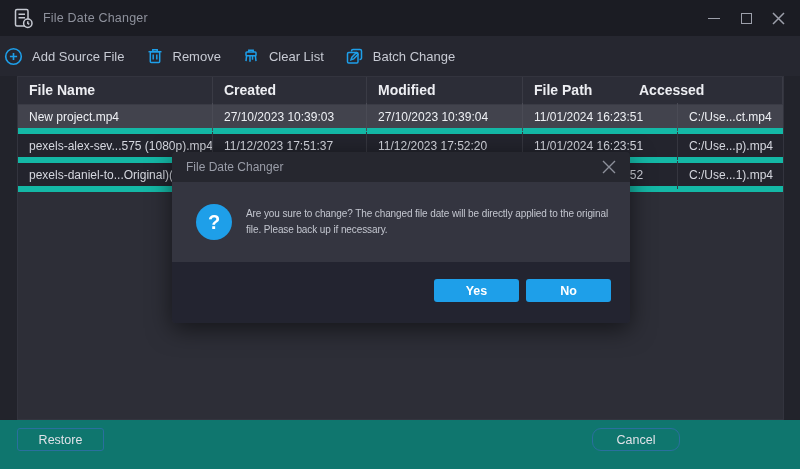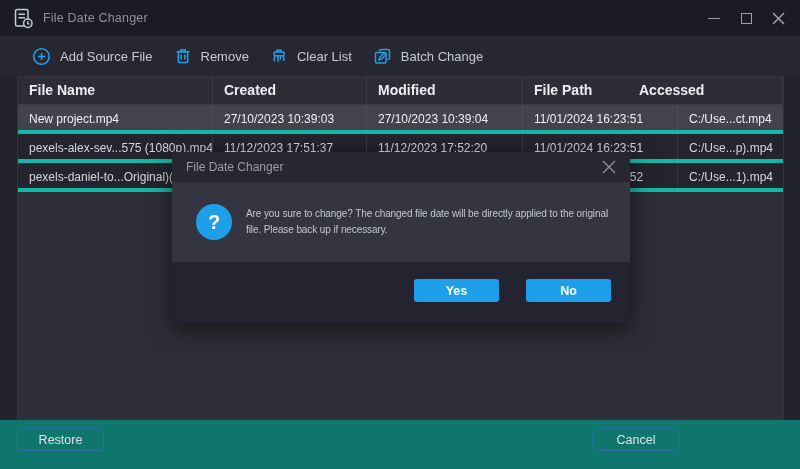--- a/index.html
+++ b/index.html
@@ -18,37 +18,37 @@
   .app-icon { width:22px; height:22px; margin-right:9px; }
   .app-title { font-size:12.5px; color:#8e919c; letter-spacing:.2px; }
   .win-controls { position:absolute; right:6px; top:0; height:36px; display:flex; }
   .win-btn { width:32px; height:36px; display:flex; align-items:center; justify-content:center; cursor:pointer; }
   .min-glyph { width:12px; height:0; border-top:1.6px solid #9da0ab; }
   .max-glyph { width:11px; height:11px; border:1.6px solid #9da0ab; }
 
   
   .toolbar {
     position:absolute; left:0; top:36px; width:800px; height:40px;
-    background:#262730; display:flex; align-items:center; padding-left:32px; gap:21px;
+    background:#262730; display:flex; align-items:center; padding-left:4px; gap:21px;
   }
   .tool-btn { display:flex; align-items:center; gap:9px; cursor:pointer; }
   .tool-btn .lbl { font-size:13px; color:#c7cad3; }
 
   
   .content { position:absolute; left:0; top:76px; width:800px; height:344px; background:#22232b; }
   .table {
     position:absolute; left:17px; top:0; width:767px; height:344px;
     background:#2d2e37; border:1px solid #33343e; display:flex; flex-direction:column;
   }
   .thead { display:flex; height:28px; background:#2c2d37; border-bottom:1px solid #3a3b45; }
   .th {
     font-size:14px; font-weight:bold; color:#edeef2; line-height:27px;
     padding-left:11px; white-space:nowrap; overflow:hidden; border-right:1px solid #3a3b45;
   }
-  .trow { display:flex; height:29px; background:#23242d; border-bottom:4px solid #14b8a6; cursor:pointer; }
+  .trow { display:flex; height:29px; background:#23242d; border-bottom:6px solid #14b8a6; cursor:pointer;align-items:center; }
   .trow.sel { background:#42434d; }
   .td {
     font-size:12px; color:#d5d7df; line-height:28px; padding-left:11px;
     white-space:nowrap; overflow:hidden; border-right:1px solid #35363f;
   }
   .trow.sel .td { color:#eef0f4; border-right-color:#4a4b55; }
   .c0 { width:195px; } .c1 { width:154px; } .c2 { width:156px; } .c3 { width:155px; }
   .c4 { flex:1; border-right:none !important; }
   .tfill { flex:1; }
 
@@ -75,21 +75,21 @@
   }
   .dlg-footer {
     height:61px; background:#232430; display:flex; justify-content:flex-end;
     padding:17px 19px 0 0; gap:7px;
   }
   .btn {
     height:23px; border:none; border-radius:3px; font-family:inherit;
     font-size:12.5px; cursor:pointer;
   }
   .btn-primary { background:var(--accent); color:#fff; font-weight:bold; }
-  .btn-yes, .btn-no { width:85px;margin-left:20px; }
+  .btn-yes, .btn-no { width:85px; }
 
   
   .bottombar { position:absolute; left:0; top:420px; width:800px; height:49px; background:#0f766e; }
   .btn-outline {
     background:transparent; color:#dfe2e8; border:1px solid #2a6f9e; border-radius:3px;
     height:23px; font-family:inherit; font-size:12.5px; cursor:pointer;
   }
   .btn-restore { position:absolute; left:17px; top:8px; width:87px; }
   .btn-cancel  { position:absolute; right:120px; top:8px; width:88px;border-radius:9px; }
   .btn-apply   { position:absolute; right:17px; top:8px; width:95px; }

